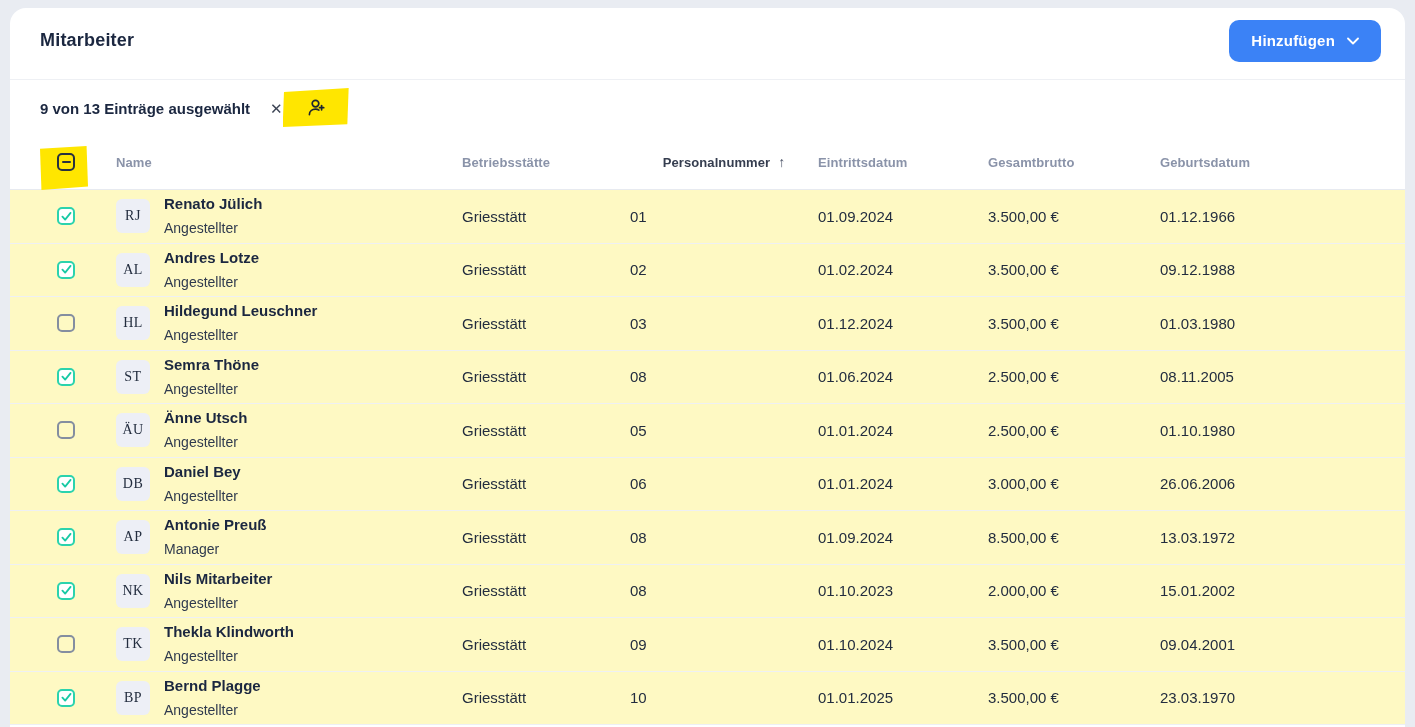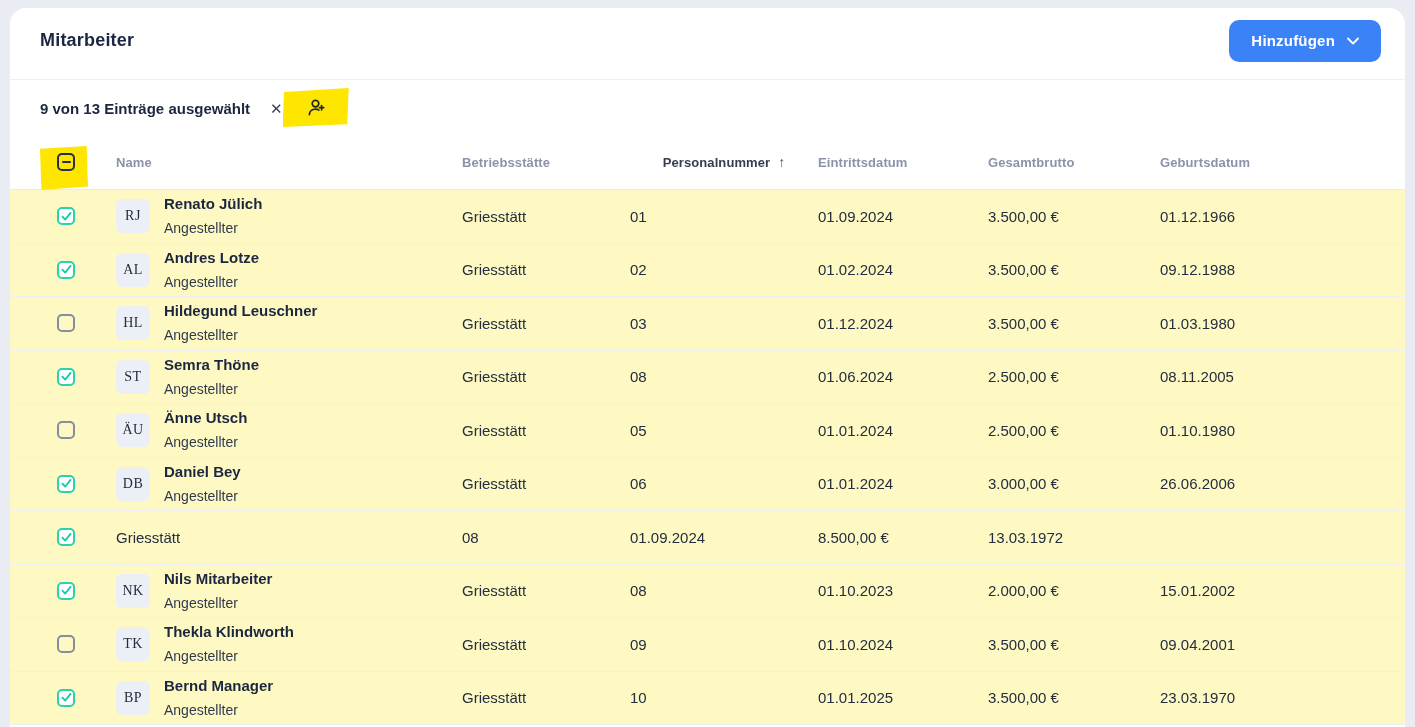--- a/index.html
+++ b/index.html
@@ -296,20 +296,29 @@
   <div class="trow grid-row">
     <div class="cell-check">
       <div class="cb checked">
         <span class="check" style="line-height:0;">
           <svg width="11" height="9" viewBox="0 0 12 10" fill="none" stroke="#17c9a4" stroke-width="2" stroke-linecap="round" stroke-linejoin="round">
                 <path d="M1.5 5.2l3 3.2 6-7.4"></path>
               </svg>
         </span>
       </div>
     </div>
+    <div class="cell cell-name">
+      <div class="avatar">
+            <span>AP</span>
+          </div>
+      <div class="name-block">
+        <div class="name">Antonie Preuß</div>
+        <div class="role">Manager</div>
+      </div>
+    </div>
     <div class="cell">Griesstätt</div>
     <div class="cell">08</div>
     <div class="cell">01.09.2024</div>
     <div class="cell">8.500,00 €</div>
     <div class="cell">13.03.1972</div>
   </div>
 
   <div class="trow grid-row">
     <div class="cell-check">
       <div class="cb checked">
@@ -366,21 +375,21 @@
                 <path d="M1.5 5.2l3 3.2 6-7.4"></path>
               </svg>
         </span>
       </div>
     </div>
     <div class="cell cell-name">
       <div class="avatar">
             <span>BP</span>
           </div>
       <div class="name-block">
-        <div class="name">Bernd Manager</div>
+        <div class="name">Bernd Plagge</div>
         <div class="role">Angestellter</div>
       </div>
     </div>
     <div class="cell">Griesstätt</div>
     <div class="cell">10</div>
     <div class="cell">01.01.2025</div>
     <div class="cell">3.500,00 €</div>
     <div class="cell">23.03.1970</div>
   </div>
 </div>

